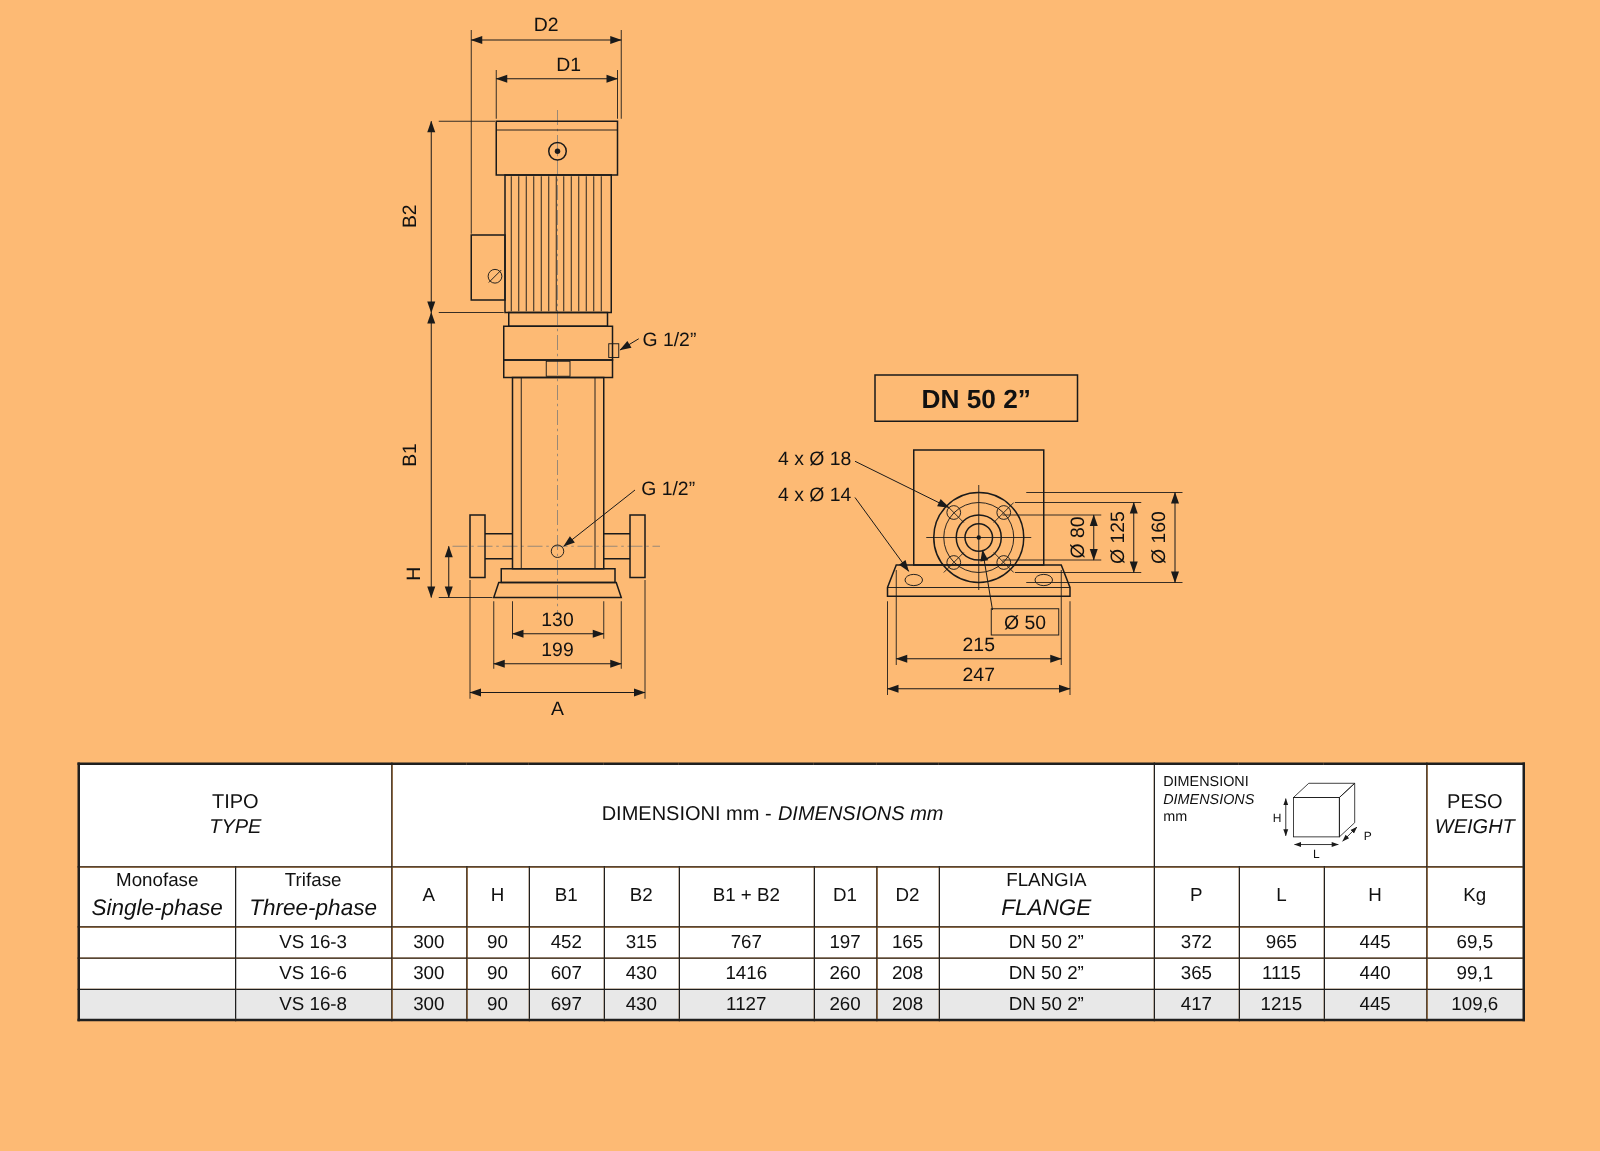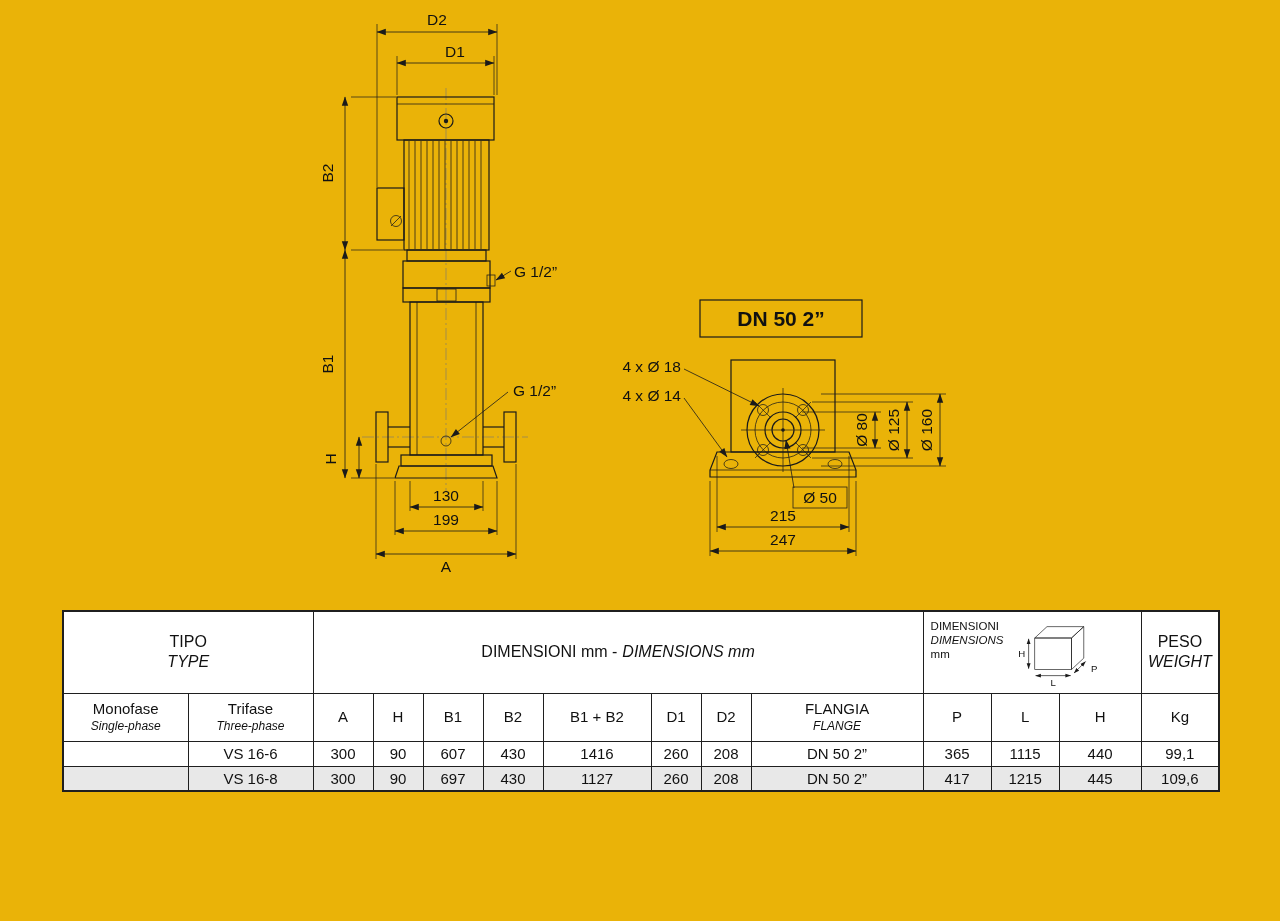--- a/index.html
+++ b/index.html
@@ -1,18 +1,18 @@
 <!DOCTYPE html>
 <html><head>
 <meta charset="utf-8">
 <style>
   *{box-sizing:border-box}
   html,body{margin:0;padding:0}
   body{width:1280px;height:921px;background:#fff;font-family:"Liberation Sans",sans-serif;color:#111}
-  .page{position:relative;width:1280px;height:921px;background:#eab308;overflow:hidden}
+  .page{position:relative;width:1280px;height:921px;background:#fdba74;overflow:hidden}
 
   
   .drawings{position:absolute;left:0;top:0}
   .drawings text{font-family:"Liberation Sans",sans-serif;fill:#111}
   .dlab{font-size:15.5px}
   .dtitle{font-size:21px;font-weight:bold}
   .ln{fill:none;stroke:#1a1a1a;stroke-width:1.2}
   .thin{stroke-width:.75}
   .dim{fill:none;stroke:#1a1a1a;stroke-width:.8}
   .ext{stroke:#1a1a1a;stroke-width:.7;fill:none}
@@ -20,21 +20,21 @@
 
   
   .spec-table{position:absolute;left:62px;top:610px;width:1156px;border-collapse:collapse;table-layout:fixed;border:2px solid #1f1f1f;font-size:15px}
   .spec-table th,.spec-table td{border:1px solid #1f1f1f;text-align:center;vertical-align:middle;padding:0;font-weight:normal;overflow:hidden;white-space:nowrap;background:#fff}
   .h1 th{height:82px}
   .h2 th{height:48px}
   .spec-table tbody td{height:25px}
   .it{font-style:italic}
   .hdr-main{font-size:16px;line-height:1.25}
   .sub2{font-size:15px;line-height:1.25}
-  .sub2 .it{font-size:12px}
+  .sub2 .it{font-size:18px}
   tbody tr.shaded td{background:#e8e8e8}
   .type-cell{font-weight:bold}
   .dims2-wrap{display:flex;align-items:center;gap:2px;padding:4px 4px 4px 7px;height:100%}
   .dims2-text{text-align:left;font-size:11.5px;line-height:1.2;align-self:flex-start;padding-top:4px;min-width:82px}
   .cube{width:92px;height:70px;flex:0 0 auto}
   .cube text{font-size:11px;fill:#111}
 </style>
 </head>
 <body>
 
@@ -269,20 +269,36 @@
           <div>FLANGIA</div>
           <div class="it">FLANGE</div>
         </th>
         <th class="sub2">P</th>
         <th class="sub2">L</th>
         <th class="sub2">H</th>
         <th class="sub2">Kg</th>
       </tr>
     </thead>
     <tbody>
+        <tr>
+          <td class="type-cell"></td>
+          <td class="type-cell">VS 16-3</td>
+          <td>300</td>
+          <td>90</td>
+          <td>452</td>
+          <td>315</td>
+          <td>767</td>
+          <td>197</td>
+          <td>165</td>
+          <td>DN 50 2”</td>
+          <td>372</td>
+          <td>965</td>
+          <td>445</td>
+          <td>69,5</td>
+        </tr>
         <tr>
           <td class="type-cell"></td>
           <td class="type-cell">VS 16-6</td>
           <td>300</td>
           <td>90</td>
           <td>607</td>
           <td>430</td>
           <td>1416</td>
           <td>260</td>
           <td>208</td>

